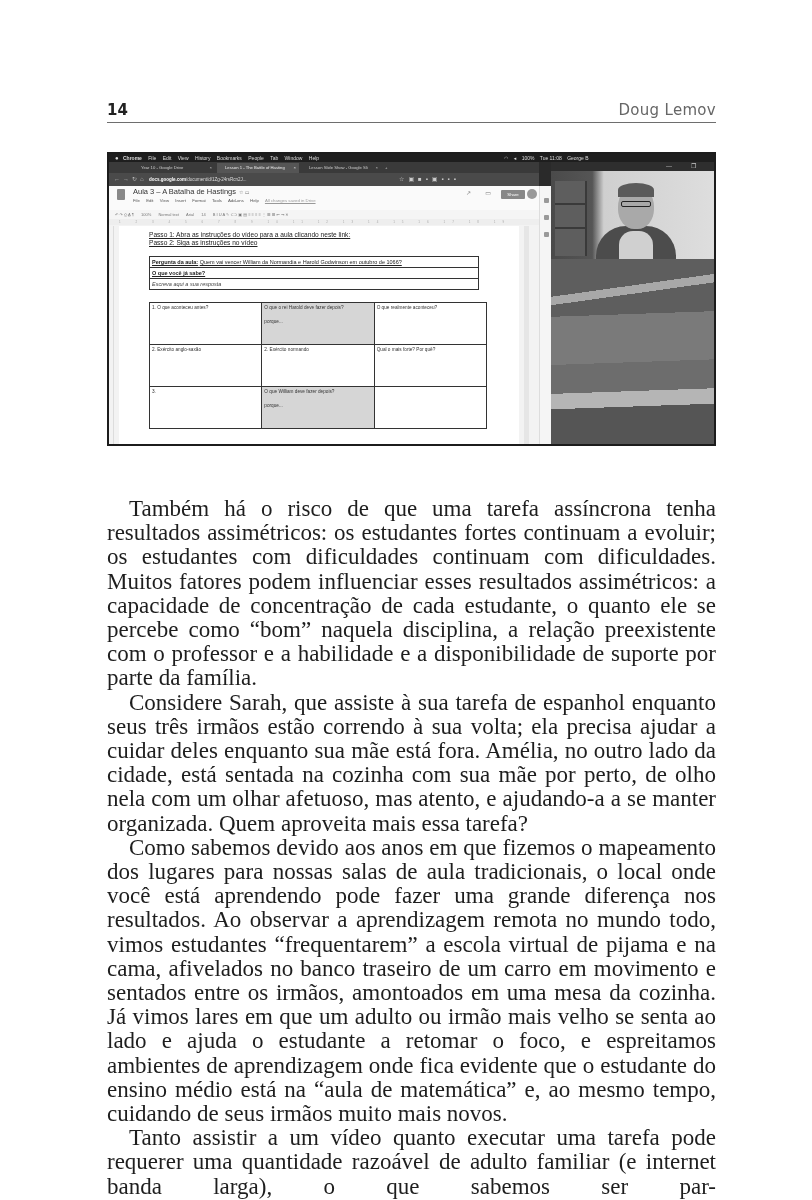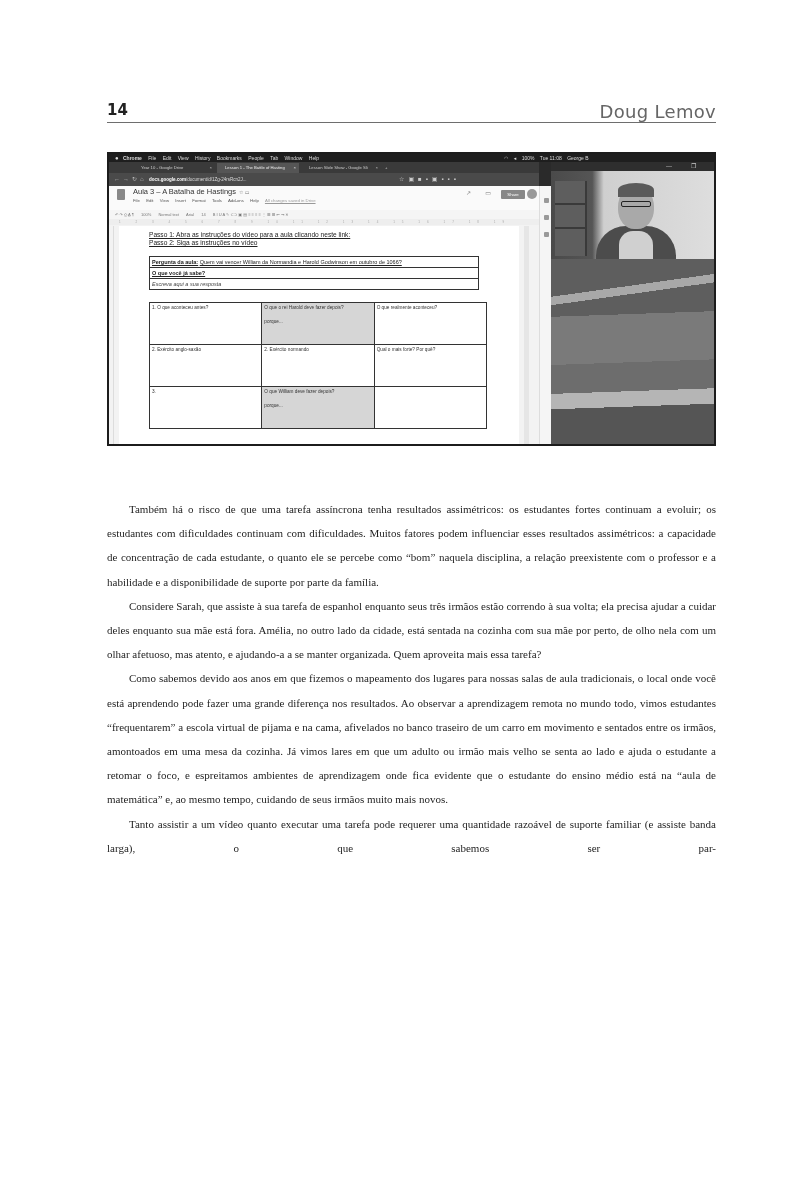--- a/index.html
+++ b/index.html
@@ -1,21 +1,21 @@
 <!DOCTYPE html>
 <html><head>
 <meta charset="utf-8">
 <style>
   html, body { margin:0; padding:0; background:#ffffff; }
   body { width:812px; height:1200px; position:relative; overflow:hidden; font-family:"Liberation Serif", serif; color:#1e1e1e; }
 
   
   .run-head { position:absolute; left:107px; top:100px; width:609px; height:22px; border-bottom:1px solid #6e6e6e; }
   .run-head .pno { position:absolute; left:0; top:1px; font-family:"DejaVu Sans", sans-serif; font-weight:bold; font-size:15px; color:#222; }
-  .run-head .auth { position:absolute; right:0; top:1px; font-family:"DejaVu Sans", sans-serif; font-size:18px; color:#666; letter-spacing:0.3px; }
+  .run-head .auth { position:absolute; right:0; top:1px; font-family:"DejaVu Sans", sans-serif; font-size:15px; color:#666; letter-spacing:0.3px; }
 
   
   .figure { position:absolute; left:107px; top:152px; width:609px; height:294px; background:#2a2a2a; border:2px solid #1c1c1c; box-sizing:border-box; overflow:hidden; font-family:"Liberation Sans", sans-serif; }
 
   .mac-bar { position:absolute; left:0; top:0; width:100%; height:8px; background:#1e1e1e; color:#ddd; font-size:5px; line-height:8px; white-space:nowrap; }
   .mac-bar .apple { position:absolute; left:6px; top:0; font-size:6px; }
   .mac-bar .menus { position:absolute; left:14px; top:0; }
   .mac-bar .menus span { margin-right:5px; }
   .mac-bar .menus span.app { font-weight:bold; }
   .mac-bar .status { position:absolute; left:395px; top:0; }
@@ -82,21 +82,21 @@
   .person-body { position:absolute; left:45px; top:55px; width:80px; height:40px; background:#4c4c4c; border-radius:30px 30px 0 0; }
   .person-shirt { position:absolute; left:68px; top:60px; width:34px; height:34px; background:#d0d0d0; border-radius:14px 14px 0 0; }
   .person-head { position:absolute; left:67px; top:14px; width:36px; height:44px; background:#a9a9a9; border-radius:50% 50% 45% 45%; }
   .person-hair { position:absolute; left:67px; top:12px; width:36px; height:14px; background:#5a5a5a; border-radius:50% 50% 0 0; }
   .glasses { position:absolute; left:70px; top:30px; width:30px; height:6px; border:1px solid #222; border-radius:2px; box-sizing:border-box; }
   .tapestry { position:absolute; left:0; top:97px; width:100%; height:187px; background:
       linear-gradient(172deg, transparent 0 18%, #a8a8a8 18% 22%, transparent 22% 100%),
       linear-gradient(178deg, #5e5e5e 0 30%, #7a7a7a 30% 55%, #6d6d6d 55% 70%, #b5b5b5 70% 78%, #555 78% 100%); }
 
   
-  .body-text { position:absolute; left:107px; top:497px; width:609px; font-family:"Liberation Serif", serif; font-size:11px; line-height:24.2px; color:#1e1e1e; text-align:justify; }
+  .body-text { position:absolute; left:107px; top:497px; width:609px; font-family:"Liberation Serif", serif; font-size:23px; line-height:24.2px; color:#1e1e1e; text-align:justify; }
   .body-text p { margin:0; text-indent:22px; }
 </style>
 </head>
 <body>
 
 <div class="run-head">
   <span class="pno">14</span>
   <span class="auth">Doug Lemov</span>
 </div>
 
@@ -245,14 +245,14 @@
       <div class="glasses"></div>
     </div>
     <div class="tapestry"></div>
   </div>
 </div>
 
 <div class="body-text">
   <p>Também há o risco de que uma tarefa assíncrona tenha resultados assimétricos: os estudantes fortes continuam a evoluir; os estudantes com dificuldades continuam com dificuldades. Muitos fatores podem influenciar esses resultados assimétricos: a capacidade de concentração de cada estudante, o quanto ele se percebe como “bom” naquela disciplina, a relação preexistente com o professor e a habilidade e a disponibilidade de suporte por parte da família.</p>
   <p>Considere Sarah, que assiste à sua tarefa de espanhol enquanto seus três irmãos estão correndo à sua volta; ela precisa ajudar a cuidar deles enquanto sua mãe está fora. Amélia, no outro lado da cidade, está sentada na cozinha com sua mãe por perto, de olho nela com um olhar afetuoso, mas atento, e ajudando-a a se manter organizada. Quem aproveita mais essa tarefa?</p>
   <p>Como sabemos devido aos anos em que fizemos o mapeamento dos lugares para nossas salas de aula tradicionais, o local onde você está aprendendo pode fazer uma grande diferença nos resultados. Ao observar a aprendizagem remota no mundo todo, vimos estudantes “frequentarem” a escola virtual de pijama e na cama, afivelados no banco traseiro de um carro em movimento e sentados entre os irmãos, amontoados em uma mesa da cozinha. Já vimos lares em que um adulto ou irmão mais velho se senta ao lado e ajuda o estudante a retomar o foco, e espreitamos ambientes de aprendizagem onde fica evidente que o estudante do ensino médio está na “aula de matemática” e, ao mesmo tempo, cuidando de seus irmãos muito mais novos.</p>
-  <p style="text-align-last:justify;">Tanto assistir a um vídeo quanto executar uma tarefa pode requerer uma quantidade razoável de suporte familiar (e assiste banda larga), o que sabemos ser par-</p>
+  <p style="text-align-last:justify;">Tanto assistir a um vídeo quanto executar uma tarefa pode requerer uma quantidade razoável de adulto familiar (e internet banda larga), o que sabemos ser par-</p>
 </div>
 
 </body></html>

